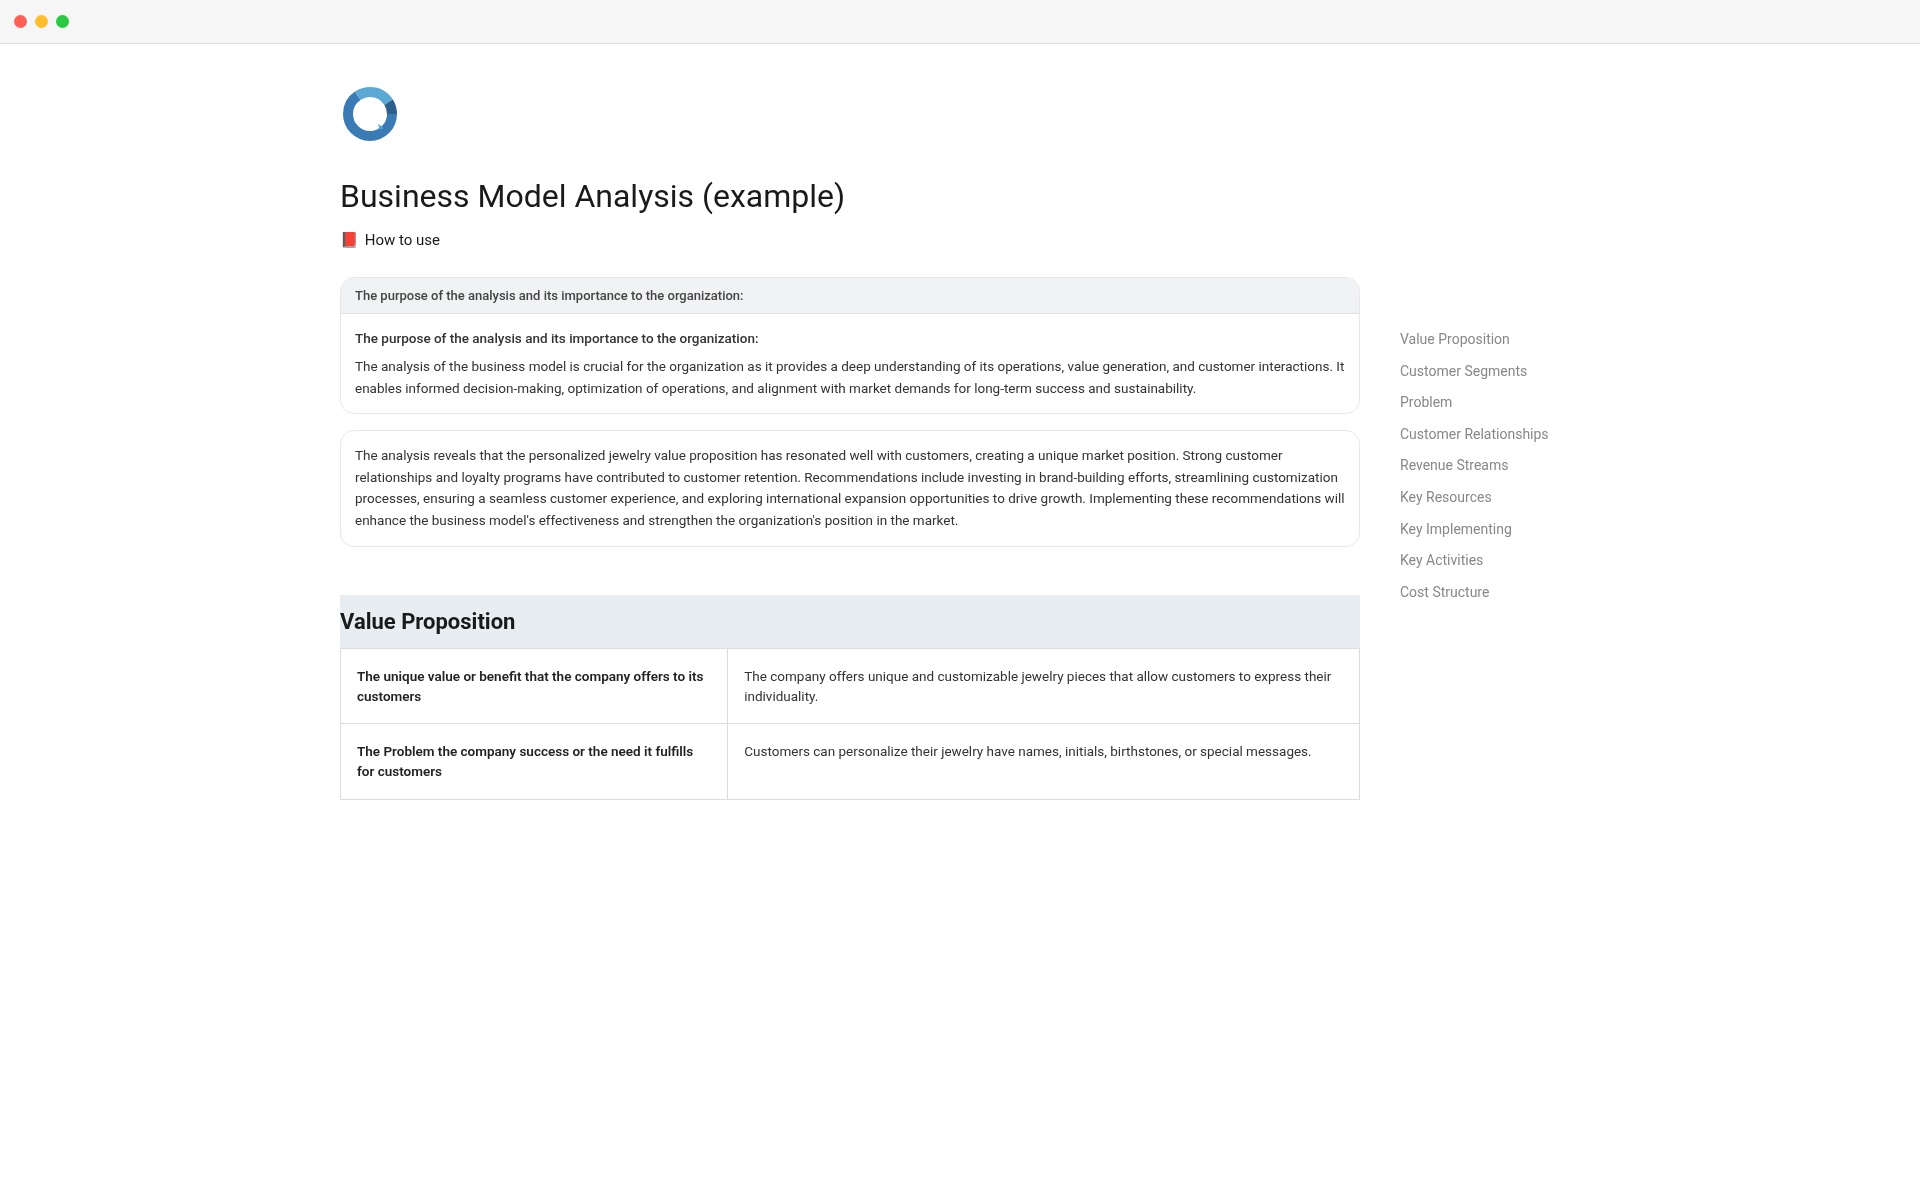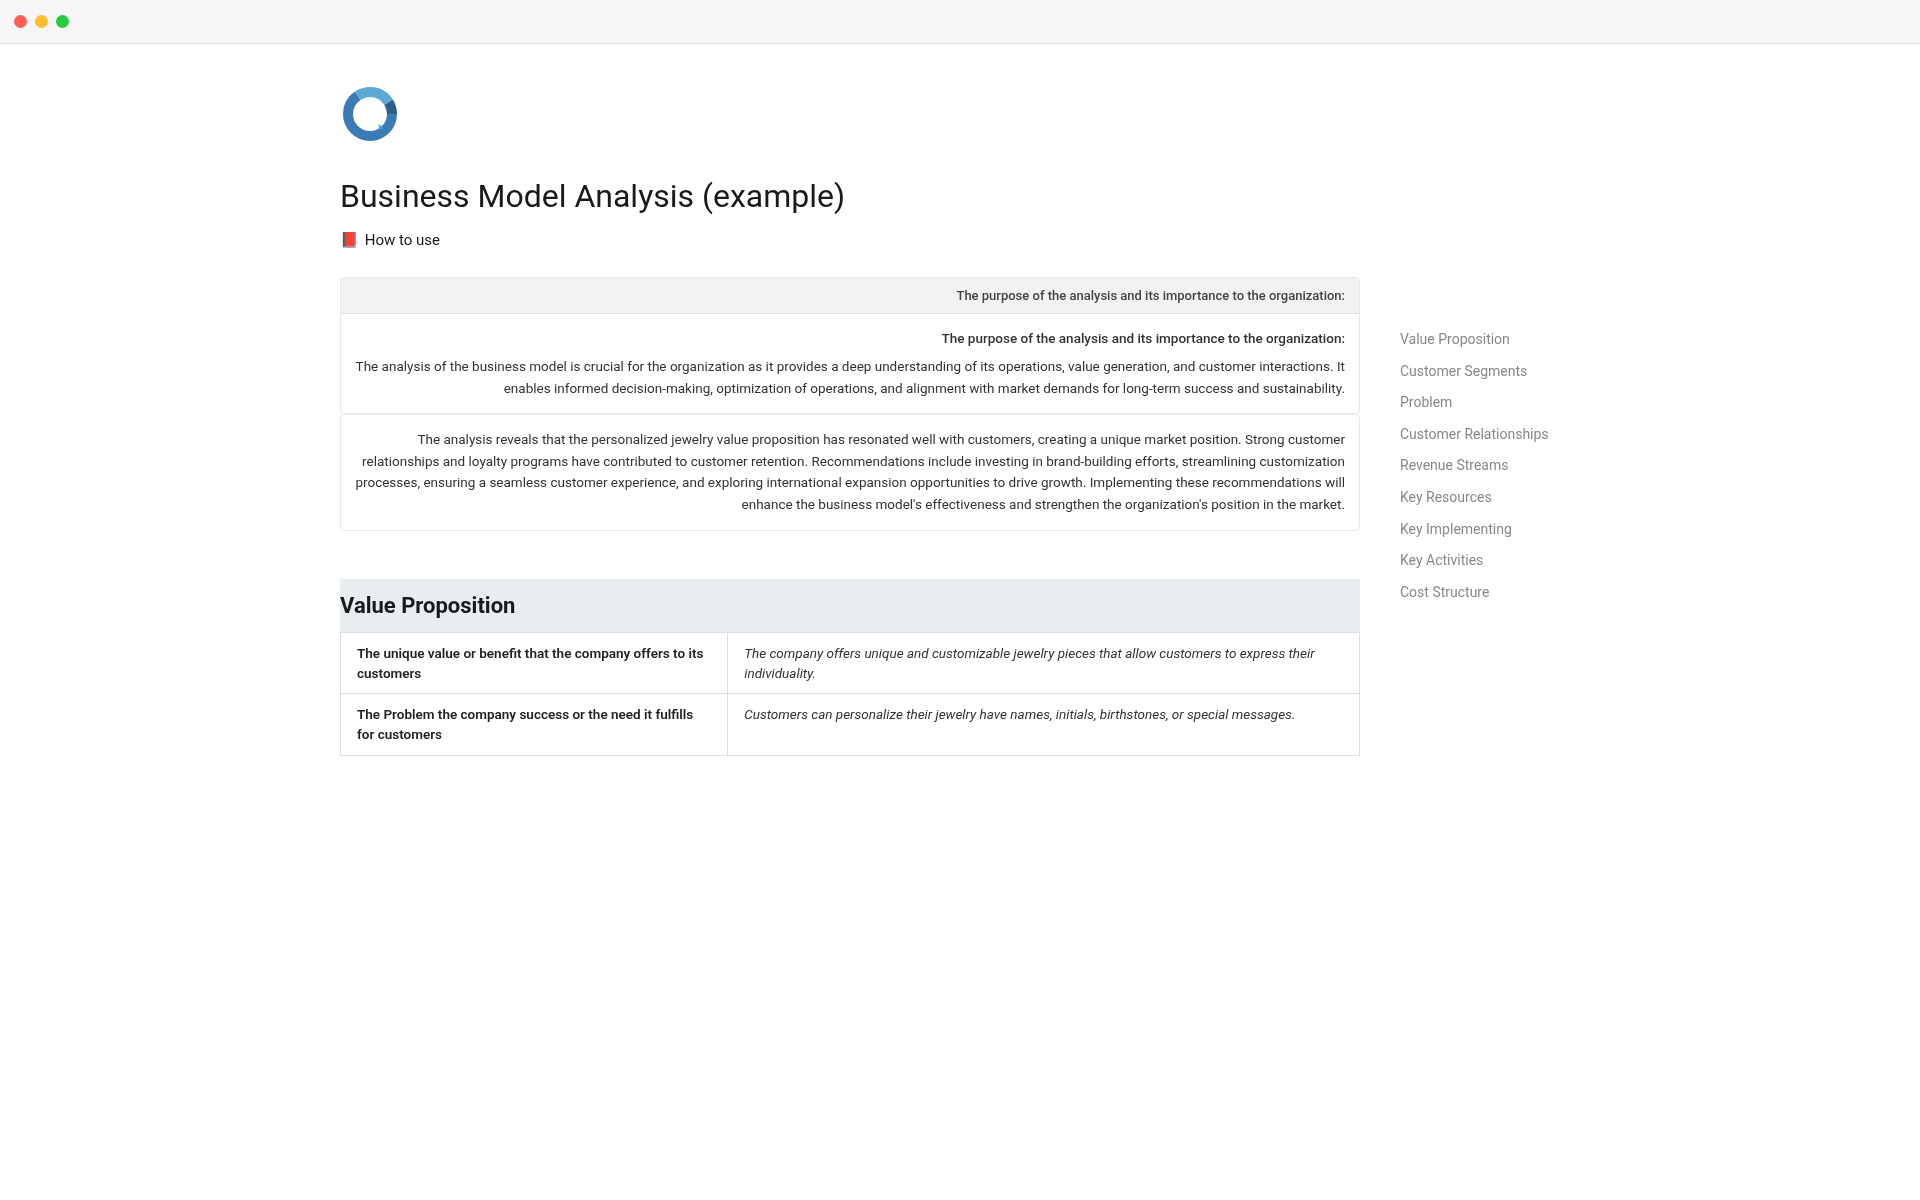--- a/index.html
+++ b/index.html
@@ -91,23 +91,23 @@
       gap: 6px;
       font-size: 15px;
       color: #1a1a1a;
       margin-bottom: 28px;
       cursor: pointer;
     }
 
     
     .analysis-section {
       border: 1px solid #e8e8e8;
-      border-radius: 4px;
+      border-radius: 14px;
+      margin-bottom: 16px;
       overflow: hidden;
-      text-align: right;
     }
 
     .section-header {
       background: #f0f2f4;
       padding: 10px 14px;
       font-size: 13px;
       font-weight: 500;
       color: #444;
       border-bottom: 1px solid #e0e0e0;
     }
@@ -137,38 +137,37 @@
     }
 
     
     .vp-table {
       width: 100%;
       border-collapse: collapse;
       border: 1px solid #ddd;
     }
 
     .vp-table td {
-      padding: 10px 16px;
+      padding: 17px 16px;
       border: 1px solid #ddd;
       vertical-align: top;
       font-size: 13.5px;
       line-height: 1.5;
       color: #333;
     }
 
     .vp-table td:first-child {
       width: 38%;
       font-weight: 600;
       color: #222;
       background: #fff;
     }
 
     .vp-table td:last-child {
       background: #fff;
-      font-style: italic;
     }
 
     .vp-heading-bar-wrapper {
       background: #e8edf2;
       padding: 14px 0;
       margin-top: 40px;
       margin-bottom: 0;
     }
   </style>
 </head>

